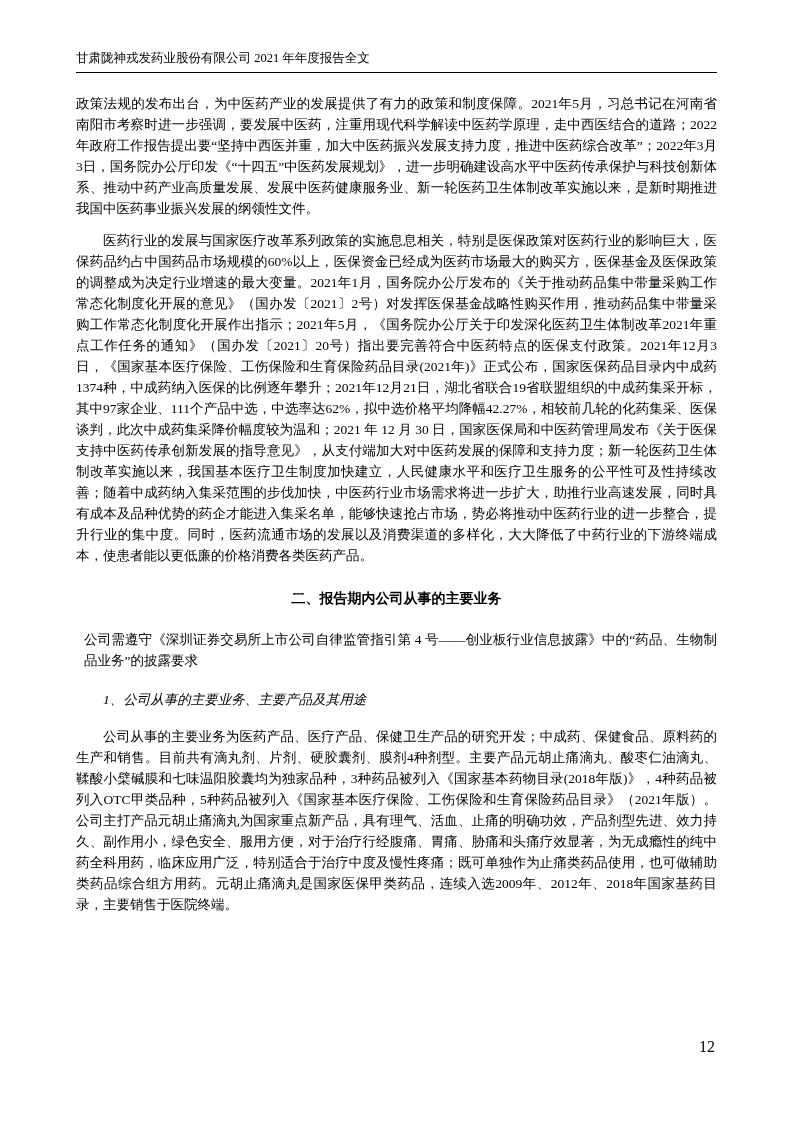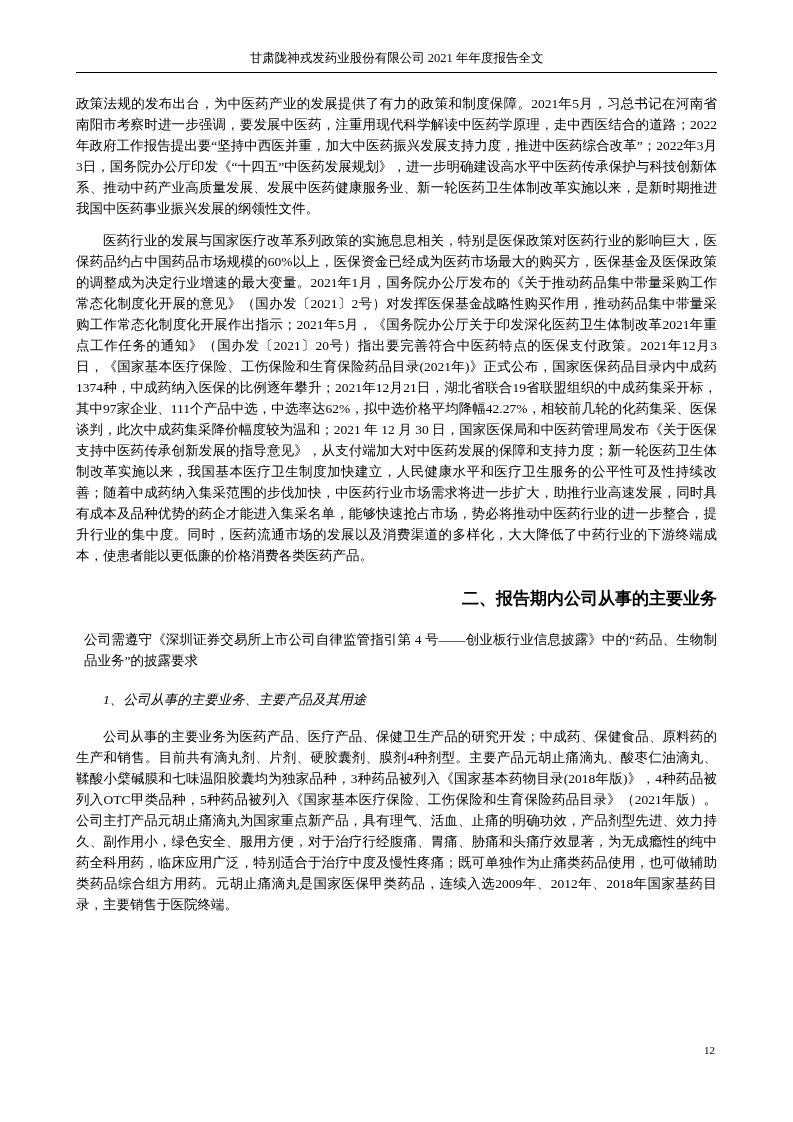--- a/index.html
+++ b/index.html
@@ -13,57 +13,57 @@
     position: relative;
     overflow: hidden;
   }
   .page {
     width: 793px;
     height: 1122px;
     padding: 50px 76px 0 76px;
     position: relative;
   }
   .header {
-    text-align: center;
+    text-align: left;
     font-size: 12.5px;
     line-height: 16px;
     padding-bottom: 6px;
     border-bottom: 1px solid #000000;
   }
   .content {
     margin-top: 20px;
     font-size: 13.5px;
     line-height: 21px;
     text-align: justify;
   }
   .para {
     margin: 0 0 11px 0;
   }
   .indent {
     text-indent: 2em;
   }
   .section-heading {
     font-weight: bold;
-    font-size: 17px;
+    font-size: 14px;
     margin: 22px 0 20px 0;
-    text-align: right;
+    text-align: center;
   }
   .note {
     margin: 0 0 18px 8px;
   }
   .item-title {
     text-indent: 2em;
     margin: 8px 0 16px 0;
     font-style: italic;
   }
   .page-number {
     position: absolute;
     right: 78px;
     bottom: 66px;
-    font-size: 11px;
+    font-size: 16px;
   }
 </style>
 </head>
 <body>
 
 <div class="page">
 
   <div class="header">
     <span>甘肃陇神戎发药业股份有限公司 2021 年年度报告全文</span>
   </div>

